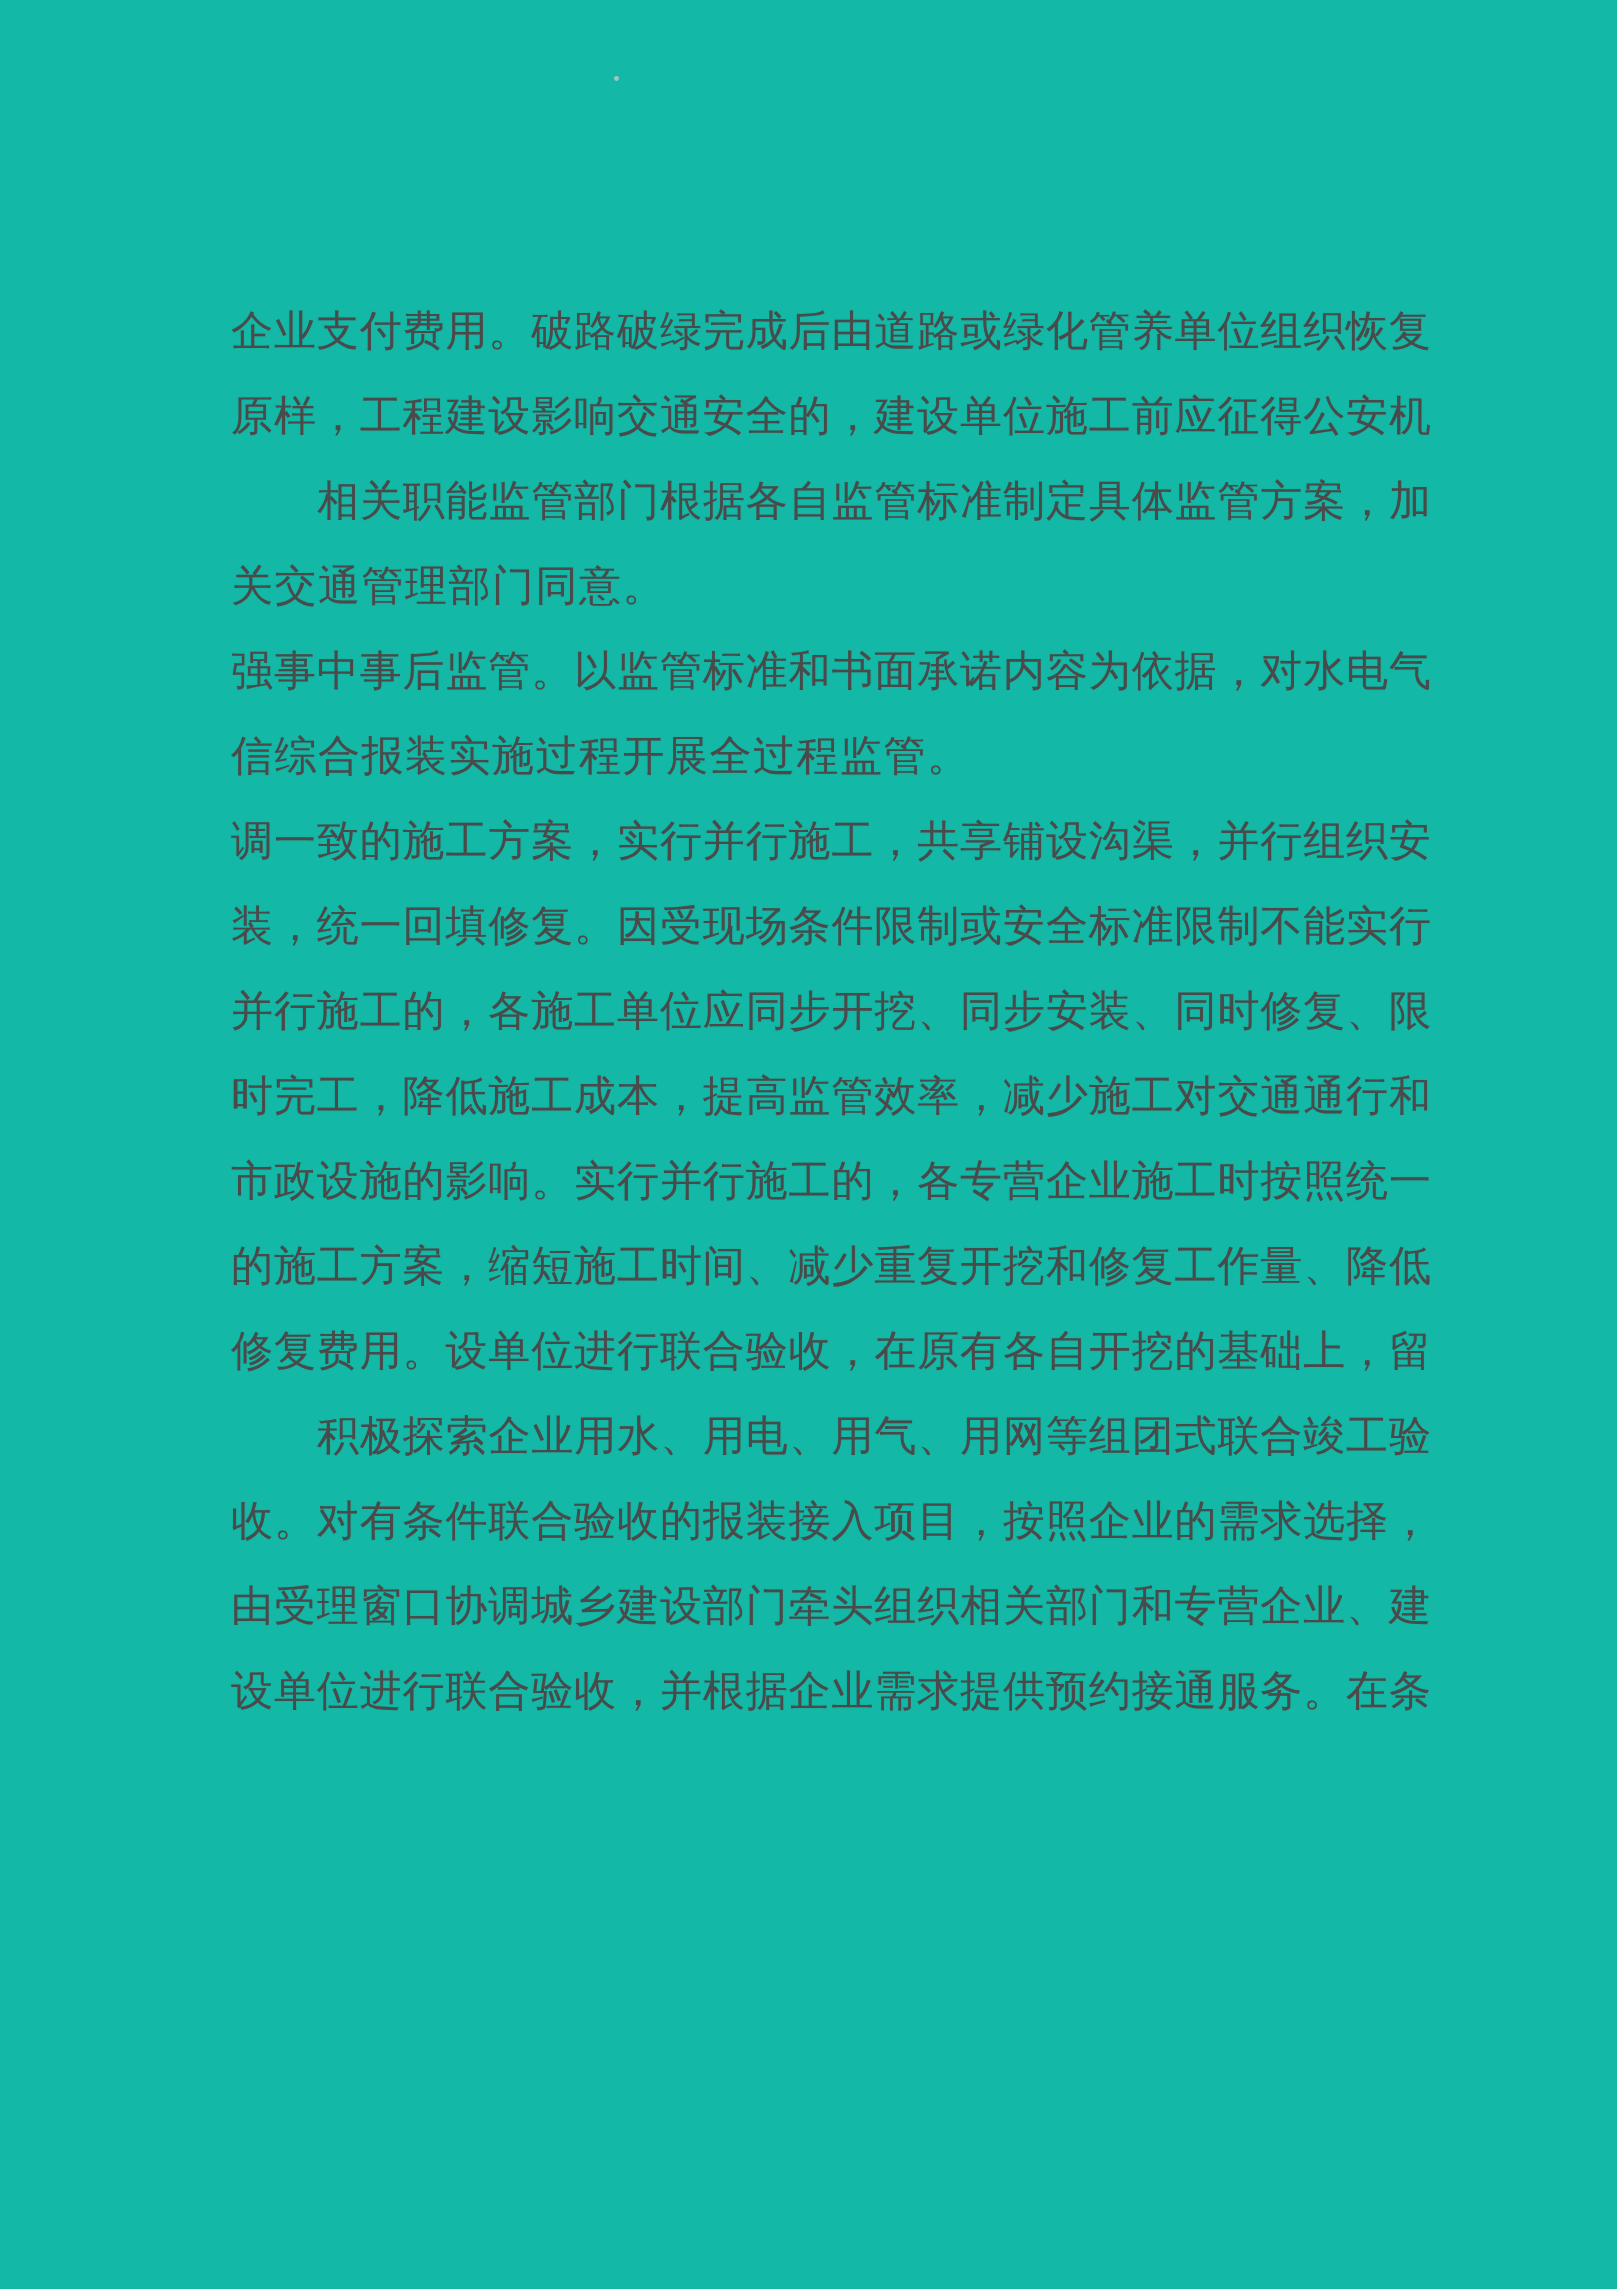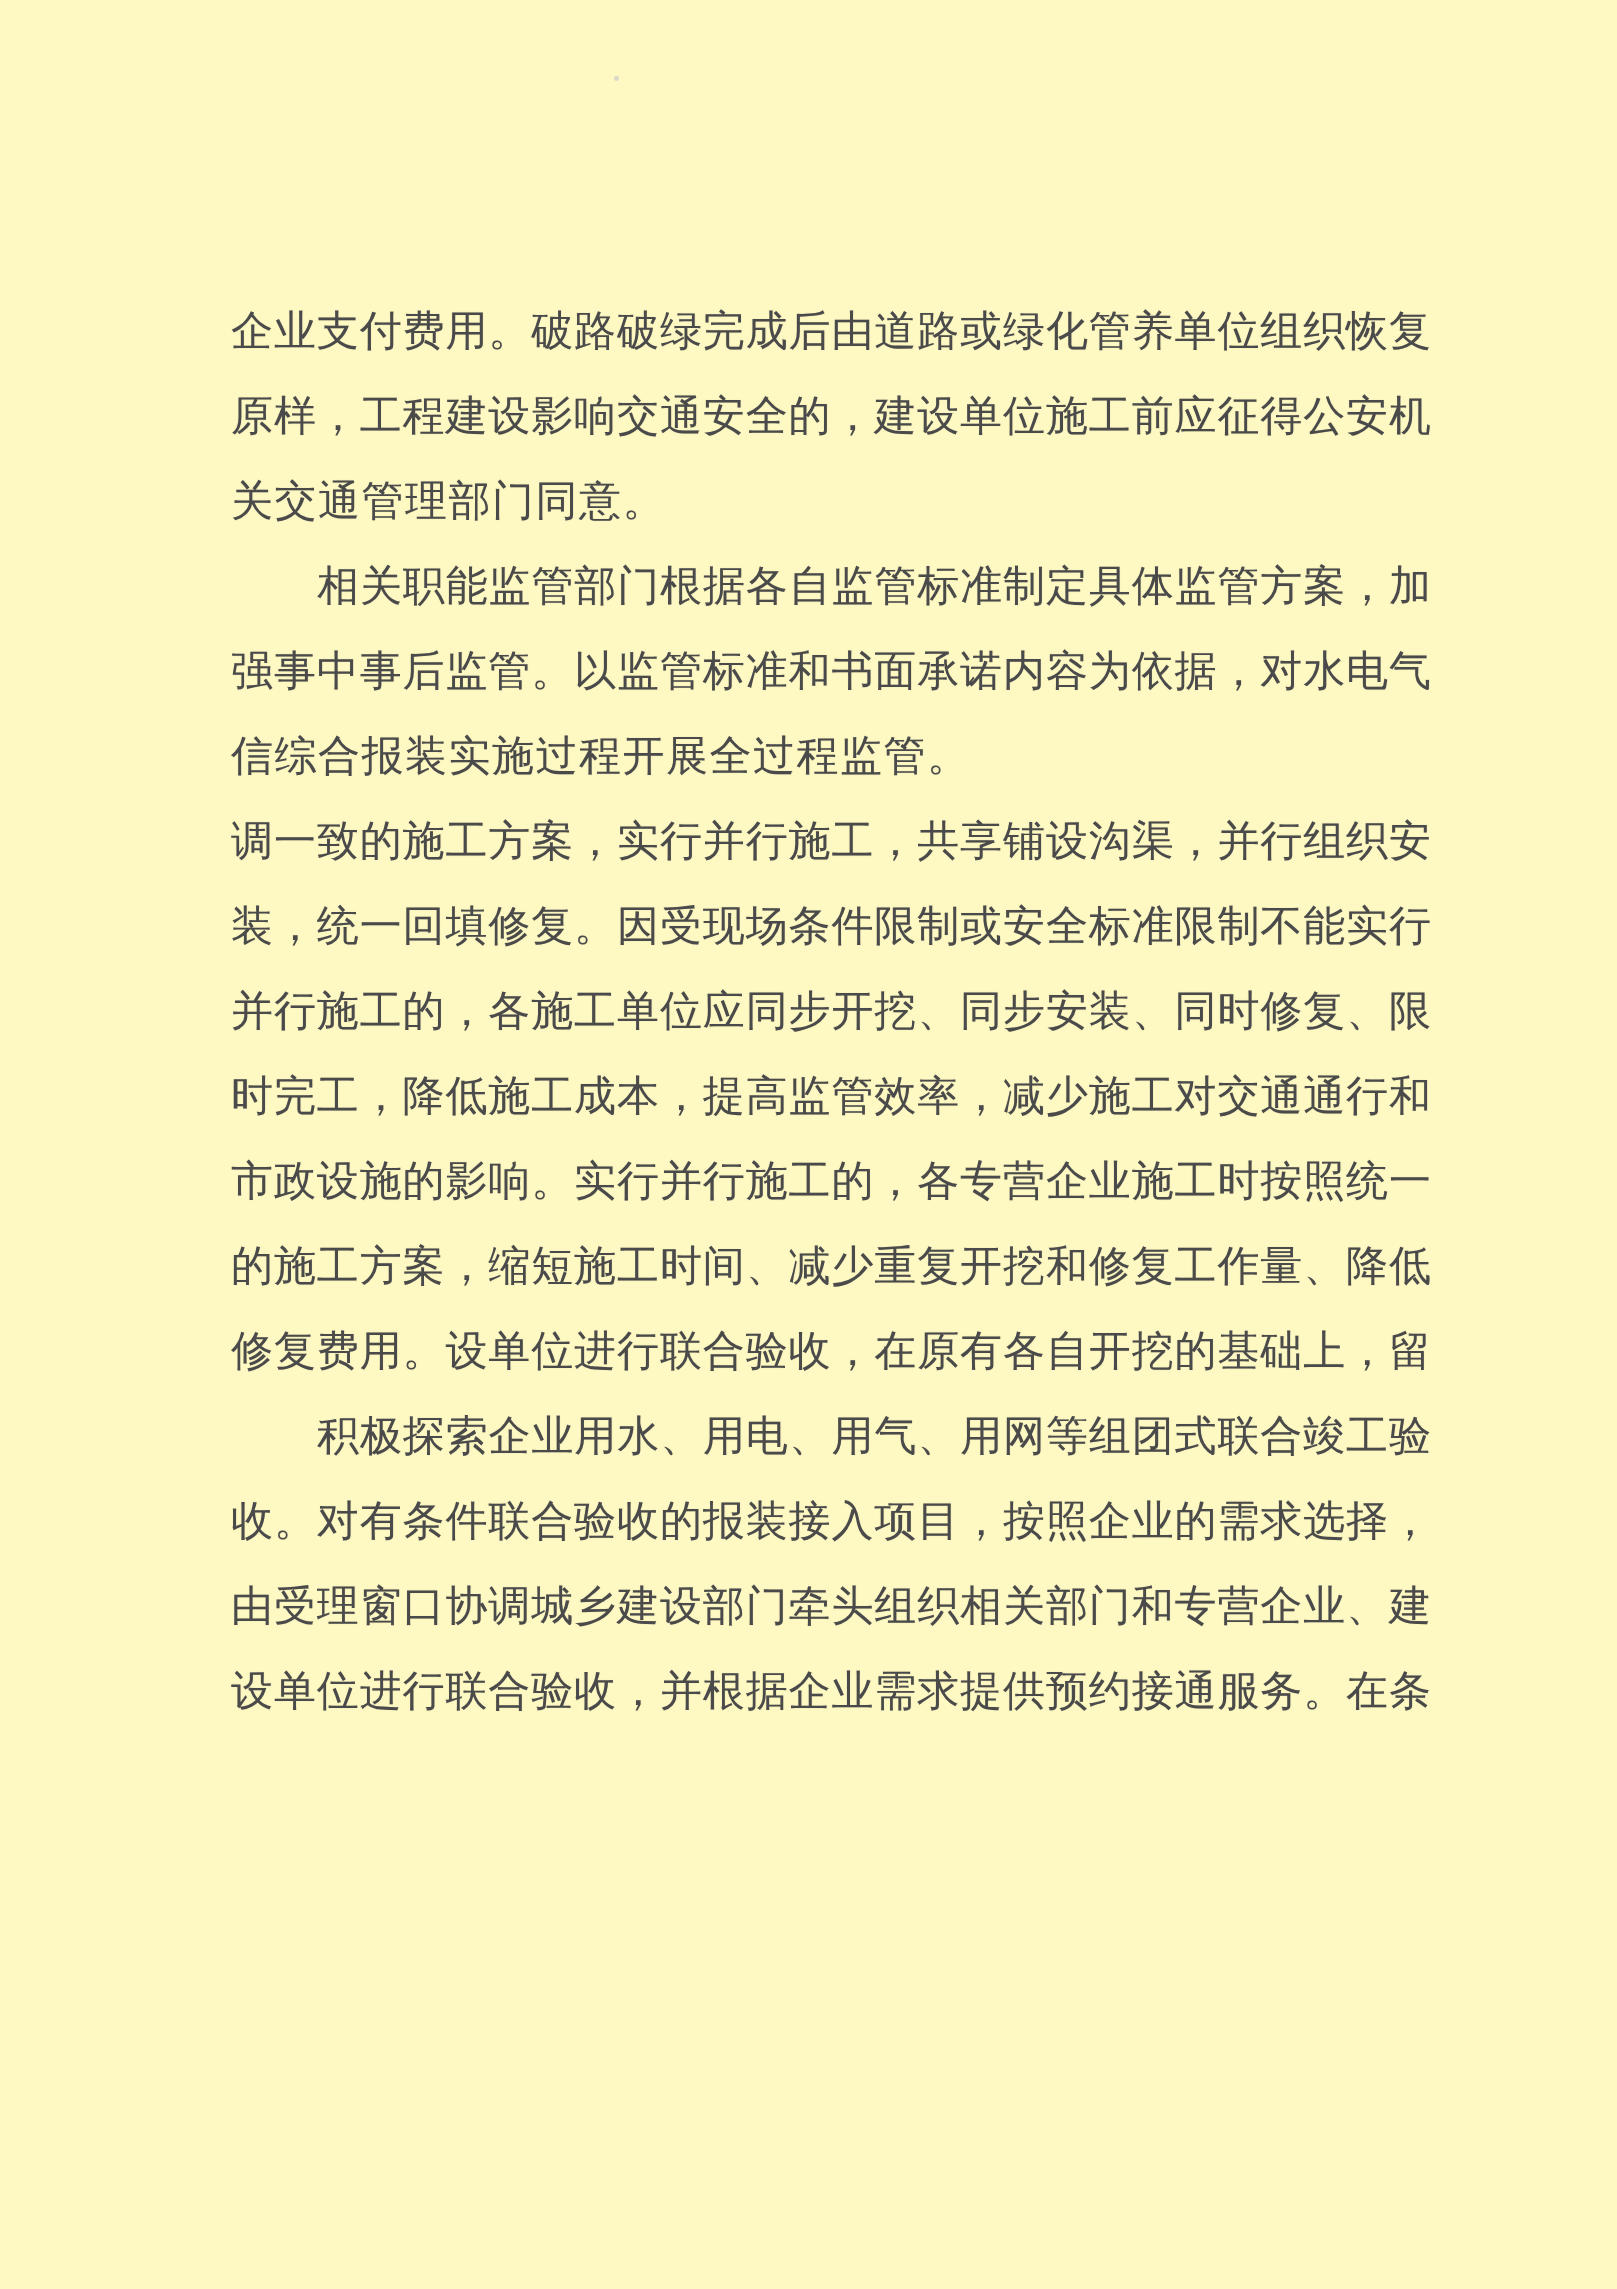--- a/index.html
+++ b/index.html
@@ -4,21 +4,21 @@
 <style>
   * { margin: 0; padding: 0; box-sizing: border-box; }
   html, body {
     background: #ffffff;
     font-family: "Liberation Serif", "DejaVu Serif", serif;
   }
   .page {
     position: relative;
     width: 1618px;
     height: 2290px;
-    background: #fef9c3;
+    background: #14b8a6;
     overflow: hidden;
   }
   
   .speck {
     position: absolute;
     left: 614px;
     top: 76px;
     width: 4.9px;
     height: 4.9px;
     border-radius: 50%;
@@ -53,22 +53,22 @@
 </style>
 </head>
 <body>
 
 <div class="page">
   <div class="speck"></div>
 
   <div class="text-block">
     <div class="line">企业支付费用。破路破绿完成后由道路或绿化管养单位组织恢复</div>
     <div class="line">原样，工程建设影响交通安全的，建设单位施工前应征得公安机</div>
+    <div class="line indent">相关职能监管部门根据各自监管标准制定具体监管方案，加</div>
     <div class="line short">关交通管理部门同意。</div>
-    <div class="line indent">相关职能监管部门根据各自监管标准制定具体监管方案，加</div>
     <div class="line">强事中事后监管。以监管标准和书面承诺内容为依据，对水电气</div>
     <div class="line short">信综合报装实施过程开展全过程监管。</div>
     <div class="line">调一致的施工方案，实行并行施工，共享铺设沟渠，并行组织安</div>
     <div class="line">装，统一回填修复。因受现场条件限制或安全标准限制不能实行</div>
     <div class="line">并行施工的，各施工单位应同步开挖、同步安装、同时修复、限</div>
     <div class="line">时完工，降低施工成本，提高监管效率，减少施工对交通通行和</div>
     <div class="line">市政设施的影响。实行并行施工的，各专营企业施工时按照统一</div>
     <div class="line">的施工方案，缩短施工时间、减少重复开挖和修复工作量、降低</div>
     <div class="line">修复费用。设单位进行联合验收，在原有各自开挖的基础上，留</div>
     <div class="line indent">积极探索企业用水、用电、用气、用网等组团式联合竣工验</div>

